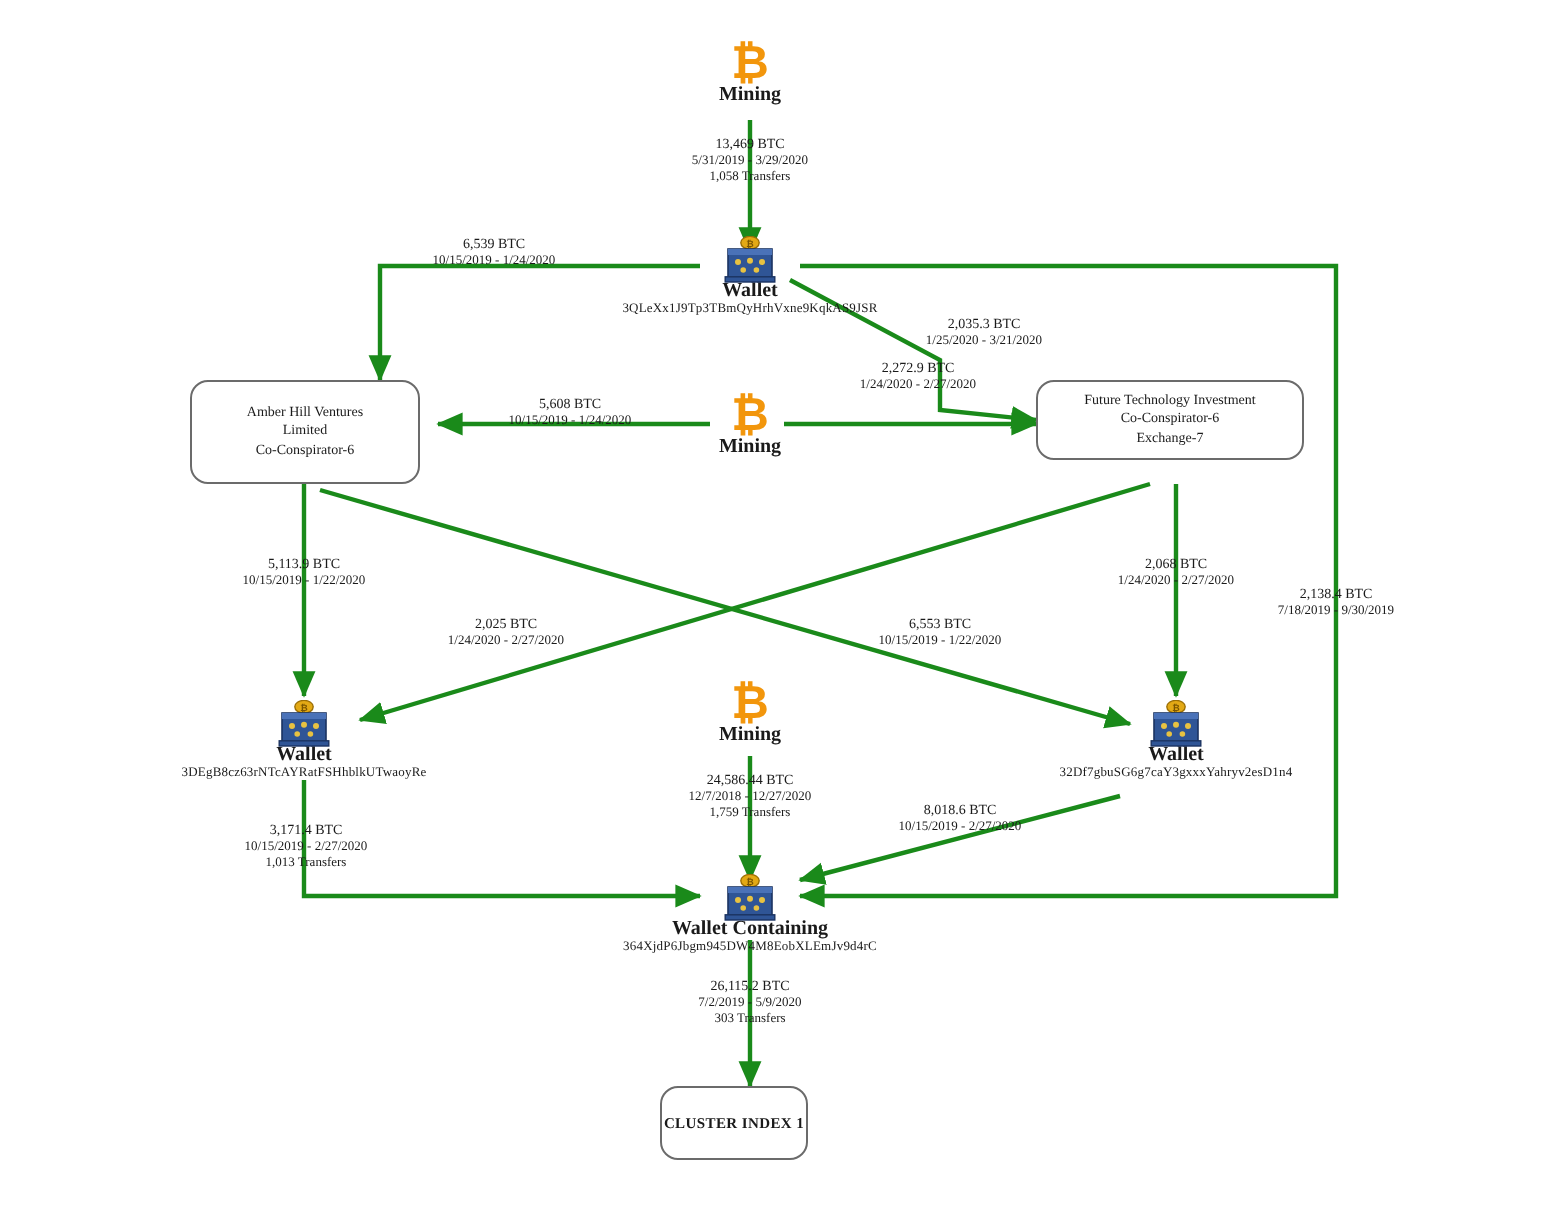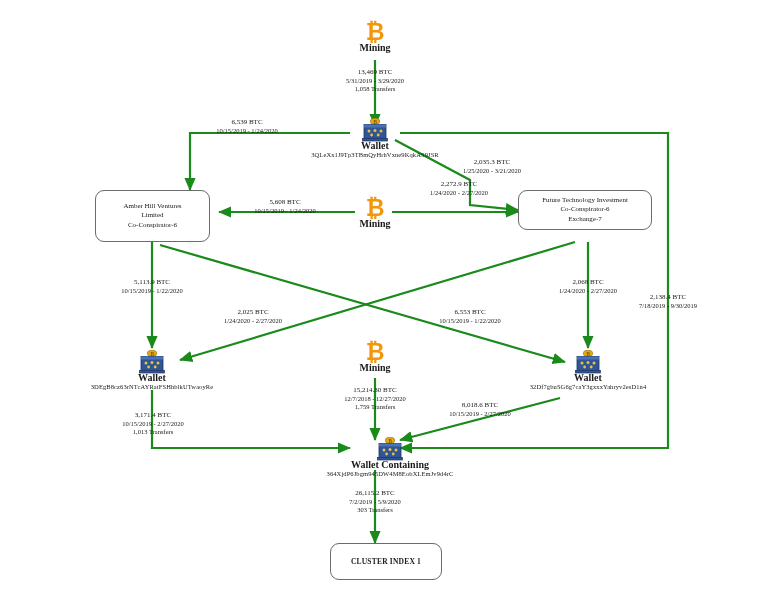--- a/index.html
+++ b/index.html
@@ -163,21 +163,21 @@
             <circle cx="19" cy="13" r="1.5"></circle>
             <circle cx="9.6" cy="17" r="1.4"></circle>
             <circle cx="16.2" cy="17" r="1.4"></circle>
           </g>
       </svg>
     </div>
     <div class="caption">Wallet</div>
     <div class="addr" style="margin-left:-70px;width:180px;">32Df7gbuSG6g7caY3gxxxYahryv2esD1n4</div>
   </div>
 
-  <div class="node" style="left:370px;top:437px;width:40px;">
+  <div class="node" style="left:355px;top:437px;width:40px;">
     <div class="wallet-ico">
       <svg viewBox="0 0 26 24" width="26" height="24">
         <ellipse cx="13" cy="3.4" rx="4.6" ry="3.2" fill="#e3a915" stroke="#9c6f05" stroke-width=".7"></ellipse>
         <text x="13" y="5.6" font-size="4.6" text-anchor="middle" fill="#7a5500" font-family="DejaVu Sans, sans-serif" font-weight="bold">₿</text>
         <rect x="2" y="6.5" width="22" height="15" fill="#2f5596" stroke="#1b3361" stroke-width=".8"></rect>
         <rect x="2" y="6.5" width="22" height="3" fill="#4a72b8"></rect>
         <rect x="0.6" y="20.4" width="24.8" height="2.6" fill="#2f5596" stroke="#1b3361" stroke-width=".7"></rect>
         <g fill="#e8c241">
             <circle cx="7" cy="13" r="1.5"></circle>
             <circle cx="13" cy="12.4" r="1.5"></circle>
@@ -196,21 +196,21 @@
     <div class="line">Limited</div>
     <div class="line">Co-Conspirator-6</div>
   </div>
 
   <div class="entity" style="left:518px;top:190px;width:134px;height:40px;">
     <div class="line">Future Technology Investment</div>
     <div class="line">Co-Conspirator-6</div>
     <div class="line">Exchange-7</div>
   </div>
 
-  <div class="cluster" style="left:330px;top:543px;width:112px;height:37px;">
+  <div class="cluster" style="left:330px;top:543px;width:74px;height:37px;">
     <div class="line">CLUSTER INDEX 1</div>
   </div>
 
   <div class="elabel" style="left:315px;top:68px;width:120px;">
     <div class="amt">13,469 BTC</div>
     <div class="rng">5/31/2019 - 3/29/2020</div>
     <div class="tr">1,058 Transfers</div>
   </div>
 
   <div class="elabel" style="left:192px;top:118px;width:110px;">
@@ -252,21 +252,21 @@
     <div class="amt">2,068 BTC</div>
     <div class="rng">1/24/2020 - 2/27/2020</div>
   </div>
 
   <div class="elabel" style="left:613px;top:293px;width:110px;">
     <div class="amt">2,138.4 BTC</div>
     <div class="rng">7/18/2019 - 9/30/2019</div>
   </div>
 
   <div class="elabel" style="left:320px;top:386px;width:110px;">
-    <div class="amt">15,214.30 BTC</div>
+    <div class="amt">24,586.44 BTC</div>
     <div class="rng">12/7/2018 - 12/27/2020</div>
     <div class="tr">1,759 Transfers</div>
   </div>
 
   <div class="elabel" style="left:425px;top:401px;width:110px;">
     <div class="amt">8,018.6 BTC</div>
     <div class="rng">10/15/2019 - 2/27/2020</div>
   </div>
 
   <div class="elabel" style="left:98px;top:411px;width:110px;">

